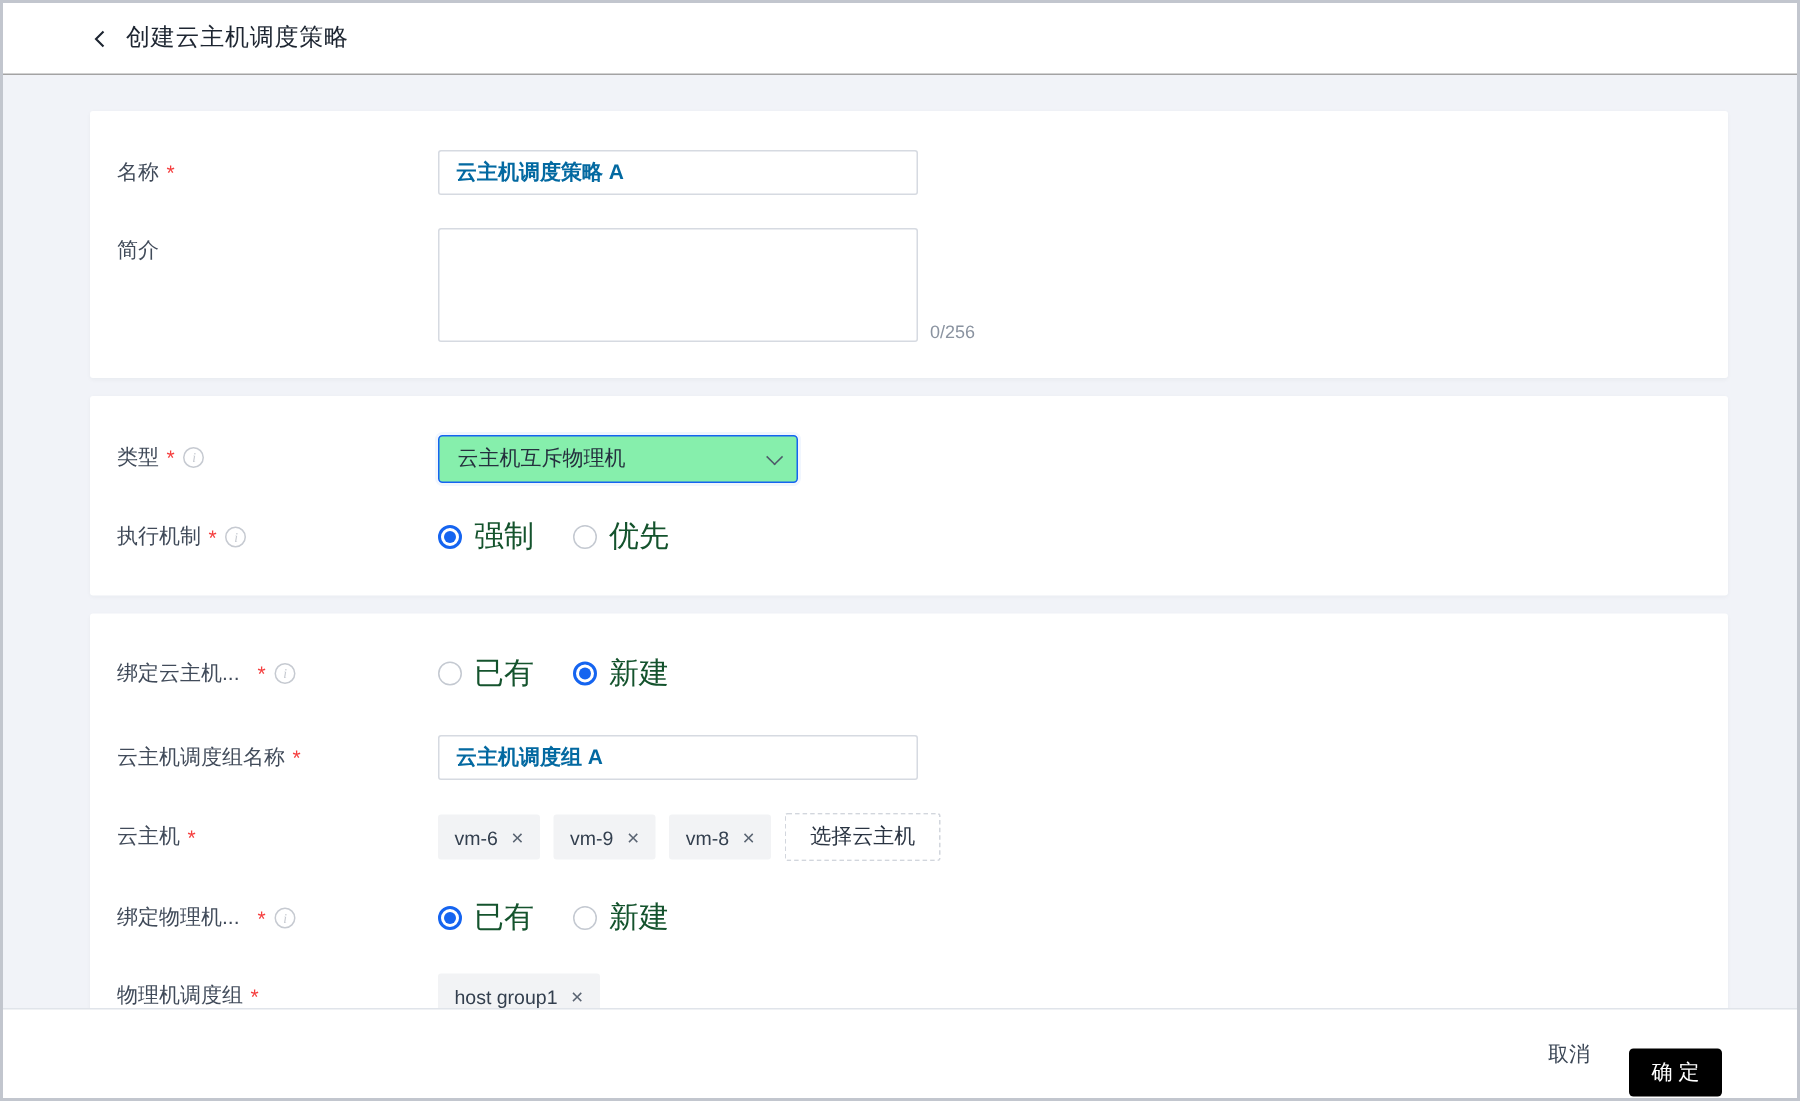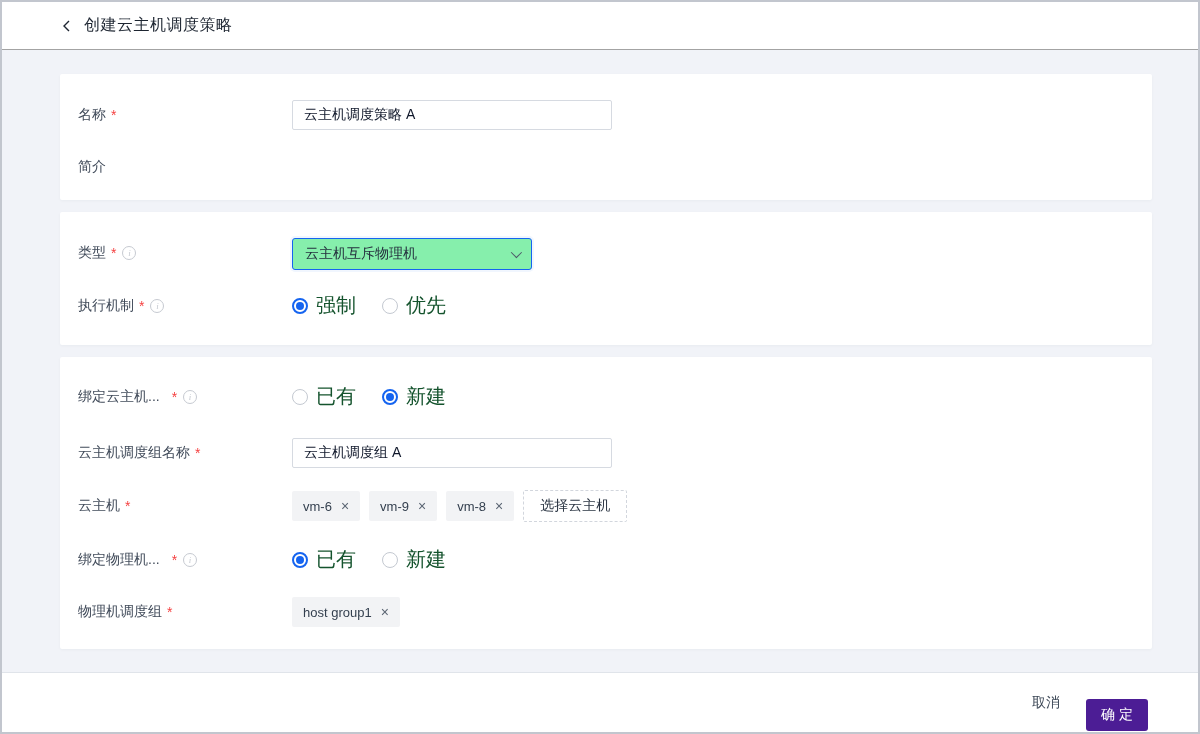--- a/index.html
+++ b/index.html
@@ -24,22 +24,22 @@
   .flabel { width:172px; flex:0 0 172px; font-size:14px; color:#414b5a; padding-top:6px;
             display:flex; align-items:center; white-space:nowrap; }
   .row.center .flabel { padding-top:0; }
   .req { color:#f53f3f; margin-left:5px; font-size:14px; }
   .req.gap { margin-left:12px; }
   .info-icon { width:14px; height:14px; border:1px solid #c6cad1; border-radius:50%;
                color:#c6cad1; font-size:9px; line-height:12px; text-align:center;
                margin-left:6px; flex:0 0 14px; font-style:italic; font-family:"Liberation Serif",serif; }
 
   .text-input { width:320px; height:30px; border:1px solid #d6dae1; border-radius:2px;
-                padding:0 11px; font-size:14px; color:#0f172a; outline:none; background:#fff;
-                font-family:"Liberation Sans","DejaVu Sans",sans-serif; }
+                padding:0 11px; font-size:14px; color:#0369a1; outline:none; background:#fff;
+                font-family:"Liberation Sans","DejaVu Sans",sans-serif;font-weight:bold; }
   .textarea-wrap { display:flex; align-items:flex-end; }
   textarea.text-area { width:320px; height:76px; border:1px solid #d6dae1; border-radius:2px;
                 padding:6px 11px; font-size:14px; color:#25303e; resize:none; outline:none;
                 font-family:"Liberation Sans","DejaVu Sans",sans-serif; }
   .counter { font-size:12px; color:#8a93a0; margin-left:8px; }
 
   .select { width:240px; height:32px; border:1.5px solid #1564f0; border-radius:3px;
             background:#86efac; display:flex; align-items:center; justify-content:space-between;
             padding:0 12px; cursor:pointer; box-shadow:0 0 0 2px rgba(21,100,240,0.06); }
   .select-value { font-size:14px; color:#25303e; }
@@ -60,21 +60,21 @@
   .tag .x { color:#5a6472; font-size:14px; cursor:pointer; line-height:1; }
   .dashed-btn { height:32px; background:#fff; border:1px dashed #d2d6dd; border-radius:2px;
                 padding:0 16px; font-size:14px; color:#2a3442; cursor:pointer; margin-left:0;
                 font-family:"Liberation Sans","DejaVu Sans",sans-serif; }
 
   
   .footer { height:60px; flex:0 0 60px; background:#fff; border-top:1px solid #e0e4ea;
             display:flex; align-items:center; justify-content:flex-end; padding-right:50px; gap:26px; }
   .cancel-btn { background:none; border:none; font-size:14px; color:#3c4756; cursor:pointer;
                 font-family:"Liberation Sans","DejaVu Sans",sans-serif; }
-  .confirm-btn { min-width:62px; height:32px; background:#4c1d95; color:#fff; border:none;
+  .confirm-btn { min-width:62px; height:32px; background:#000000; color:#fff; border:none;
                  border-radius:3px; font-size:14px; cursor:pointer; padding:0 14px;
                  font-family:"Liberation Sans","DejaVu Sans",sans-serif;margin-top:25px; }
 </style>
 </head>
 <body>
 
 <div class="page">
 
   <div class="header">
     <button class="back-btn">
@@ -92,20 +92,24 @@
         <div class="flabel">
           <span>名称</span>
           <span class="req">*</span>
         </div>
         <input class="text-input" type="text" value="云主机调度策略 A" style="">
       </div>
       <div class="row">
         <div class="flabel">
           <span>简介</span>
         </div>
+        <div class="textarea-wrap">
+          <textarea class="text-area" style=""></textarea>
+          <span class="counter">0/256</span>
+        </div>
       </div>
     </div>
 
     <div class="card">
       <div class="row">
         <div class="flabel">
           <span>类型</span>
           <span class="req">*</span>
           <span class="info-icon">i</span>
         </div>

